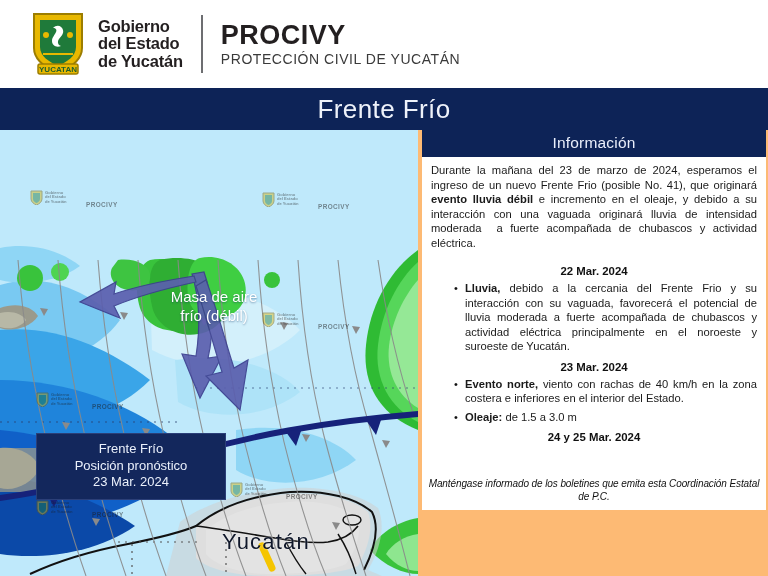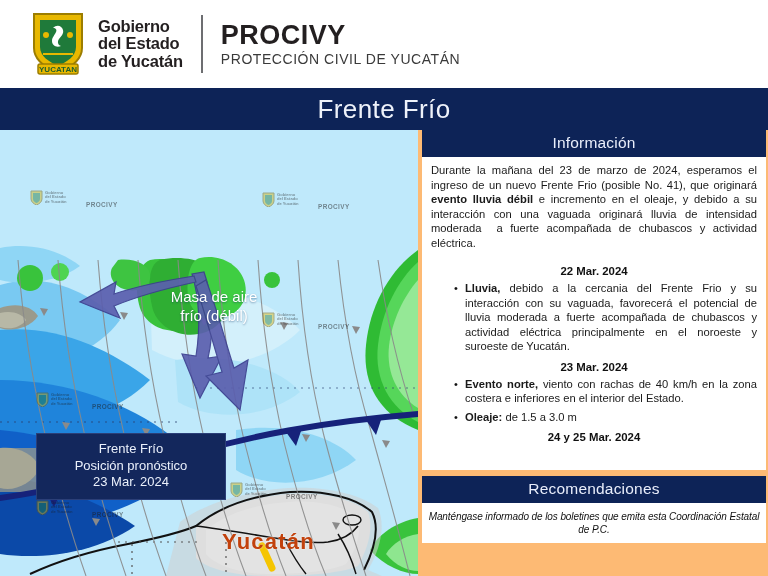--- a/index.html
+++ b/index.html
@@ -36,21 +36,21 @@
   .wm{position:absolute;display:flex;align-items:center;opacity:.45;pointer-events:none;}
   .wm .wcrest{width:13px;height:15px;flex:none;margin-right:2px;}
   .wm .wtxt{font-size:4.1px;line-height:4.6px;color:#1c1c1c;font-weight:bold;white-space:nowrap;}
   .wm2{position:absolute;font-size:6.4px;font-weight:bold;letter-spacing:0.4px;color:#1d1d1d;opacity:.5;}
 
   .ann-cold{position:absolute;left:168px;top:158px;width:92px;text-align:center;
             color:#ffffff;font-size:15px;line-height:18.5px;text-shadow:0 1px 2px rgba(0,40,90,.45);}
   .ff-box{position:absolute;left:36px;top:303px;width:176px;background:#13275c;
           border:1px solid #2b3f78;padding:7px 6px 8px;text-align:center;color:#eaf0fb;
           font-size:13px;line-height:16.5px;}
-  .yuc-label{position:absolute;left:222px;top:399px;font-size:22px;font-weight:bold;color:#c2410c;
+  .yuc-label{position:absolute;left:222px;top:399px;font-size:22px;font-weight:normal;color:#0f172a;
              letter-spacing:1.2px;text-shadow:0 0 2px rgba(255,255,255,.8);}
 
   
   .panel{position:absolute;left:418px;top:130px;width:350px;height:446px;background:#fdba74;
          padding:0 2px 0 4px;box-sizing:border-box;}
   .sec-head{background:#0d2357;color:#e9eefb;text-align:center;font-size:15.5px;
             padding:4px 0 5px;letter-spacing:.2px;}
   .sec-body{background:#ffffff;color:#1a1a1a;padding:6px 9px 7px;box-sizing:border-box;}
   .sec-body p{margin:0;font-size:11.2px;line-height:14.6px;text-align:justify;}
   .sec-body p.just{text-align:justify;text-justify:inter-word;}
@@ -328,17 +328,16 @@
 
       <div class="date-line" style="margin-top:7px;">23 Mar. 2024</div>
       <ul class="bul">
         <li><span class="b">Evento norte,</span> viento con rachas de 40 km/h en la zona costera e inferiores en el interior del Estado.</li>
         <li><span class="b">Oleaje:</span> de 1.5 a 3.0 m</li>
       </ul>
 
       <div class="date-line" style="margin-top:7px;">24 y 25 Mar. 2024</div>
     </div>
 
-    <div class="sec-head" style="margin-top:6px;">Recomendaciones</div>
     <div class="rec-body">Manténgase informado de los boletines que emita esta Coordinación Estatal de P.C.</div>
   </div>
 
 </div>
 
 </body></html>

